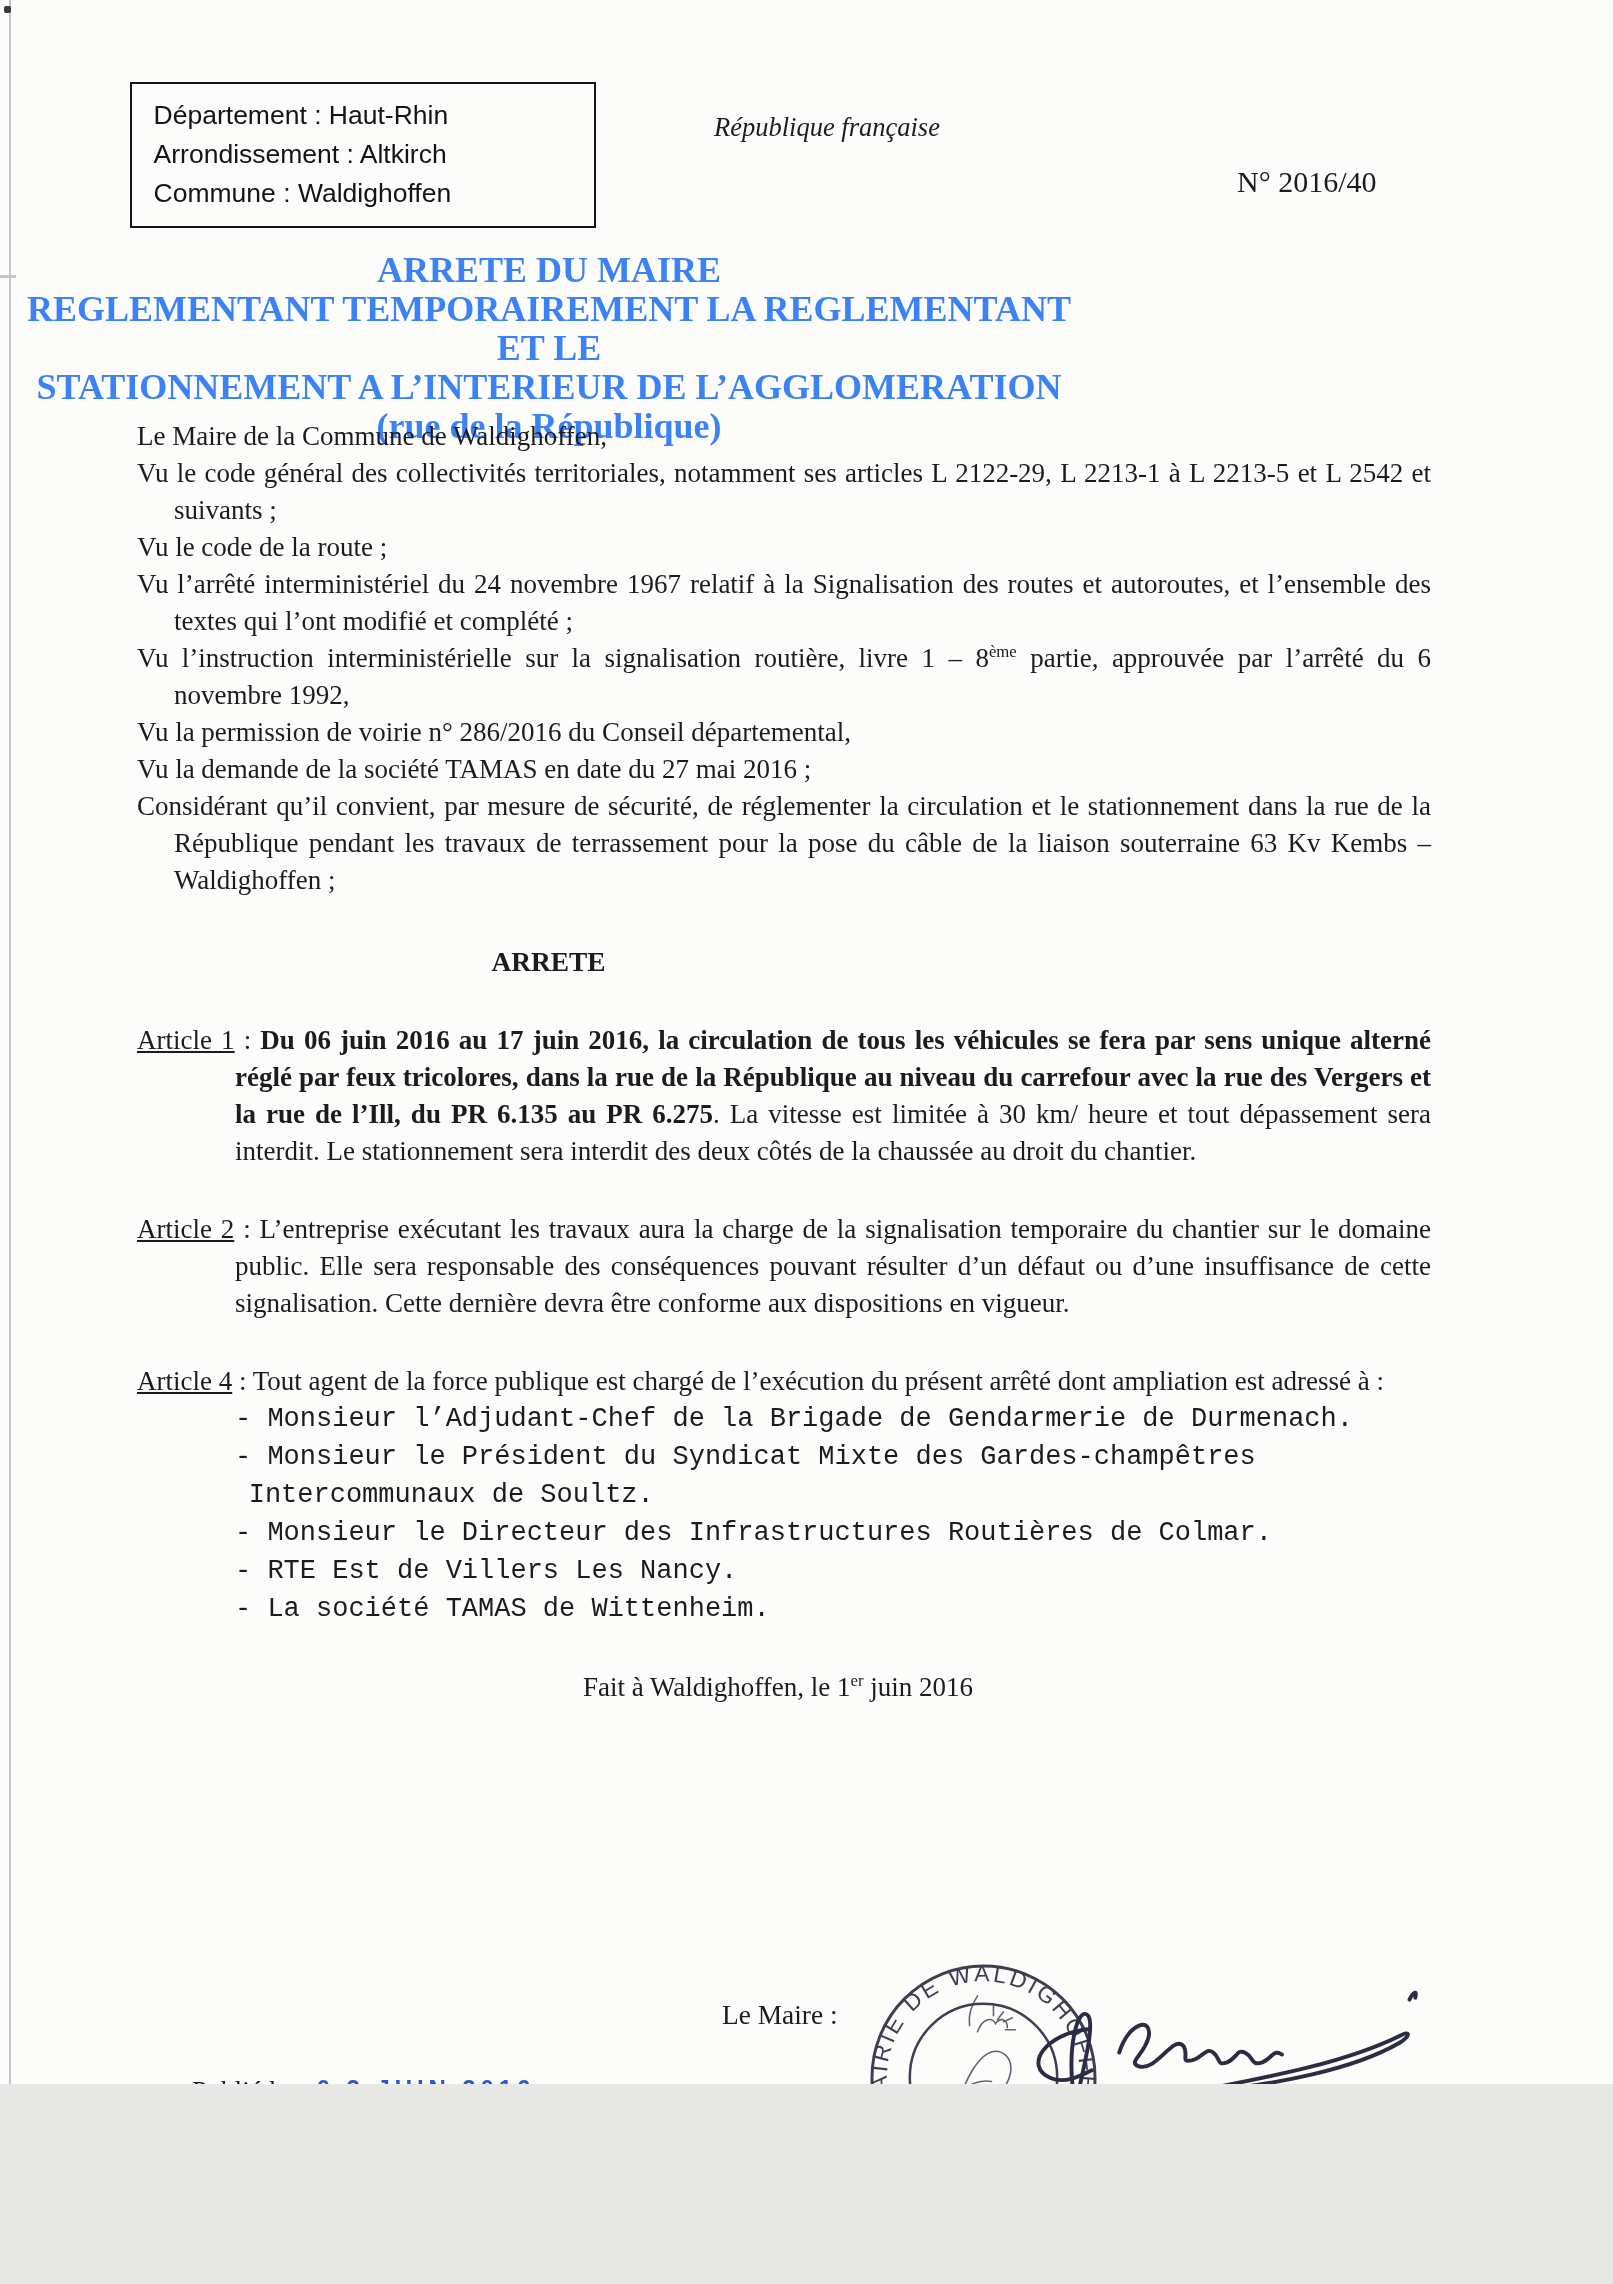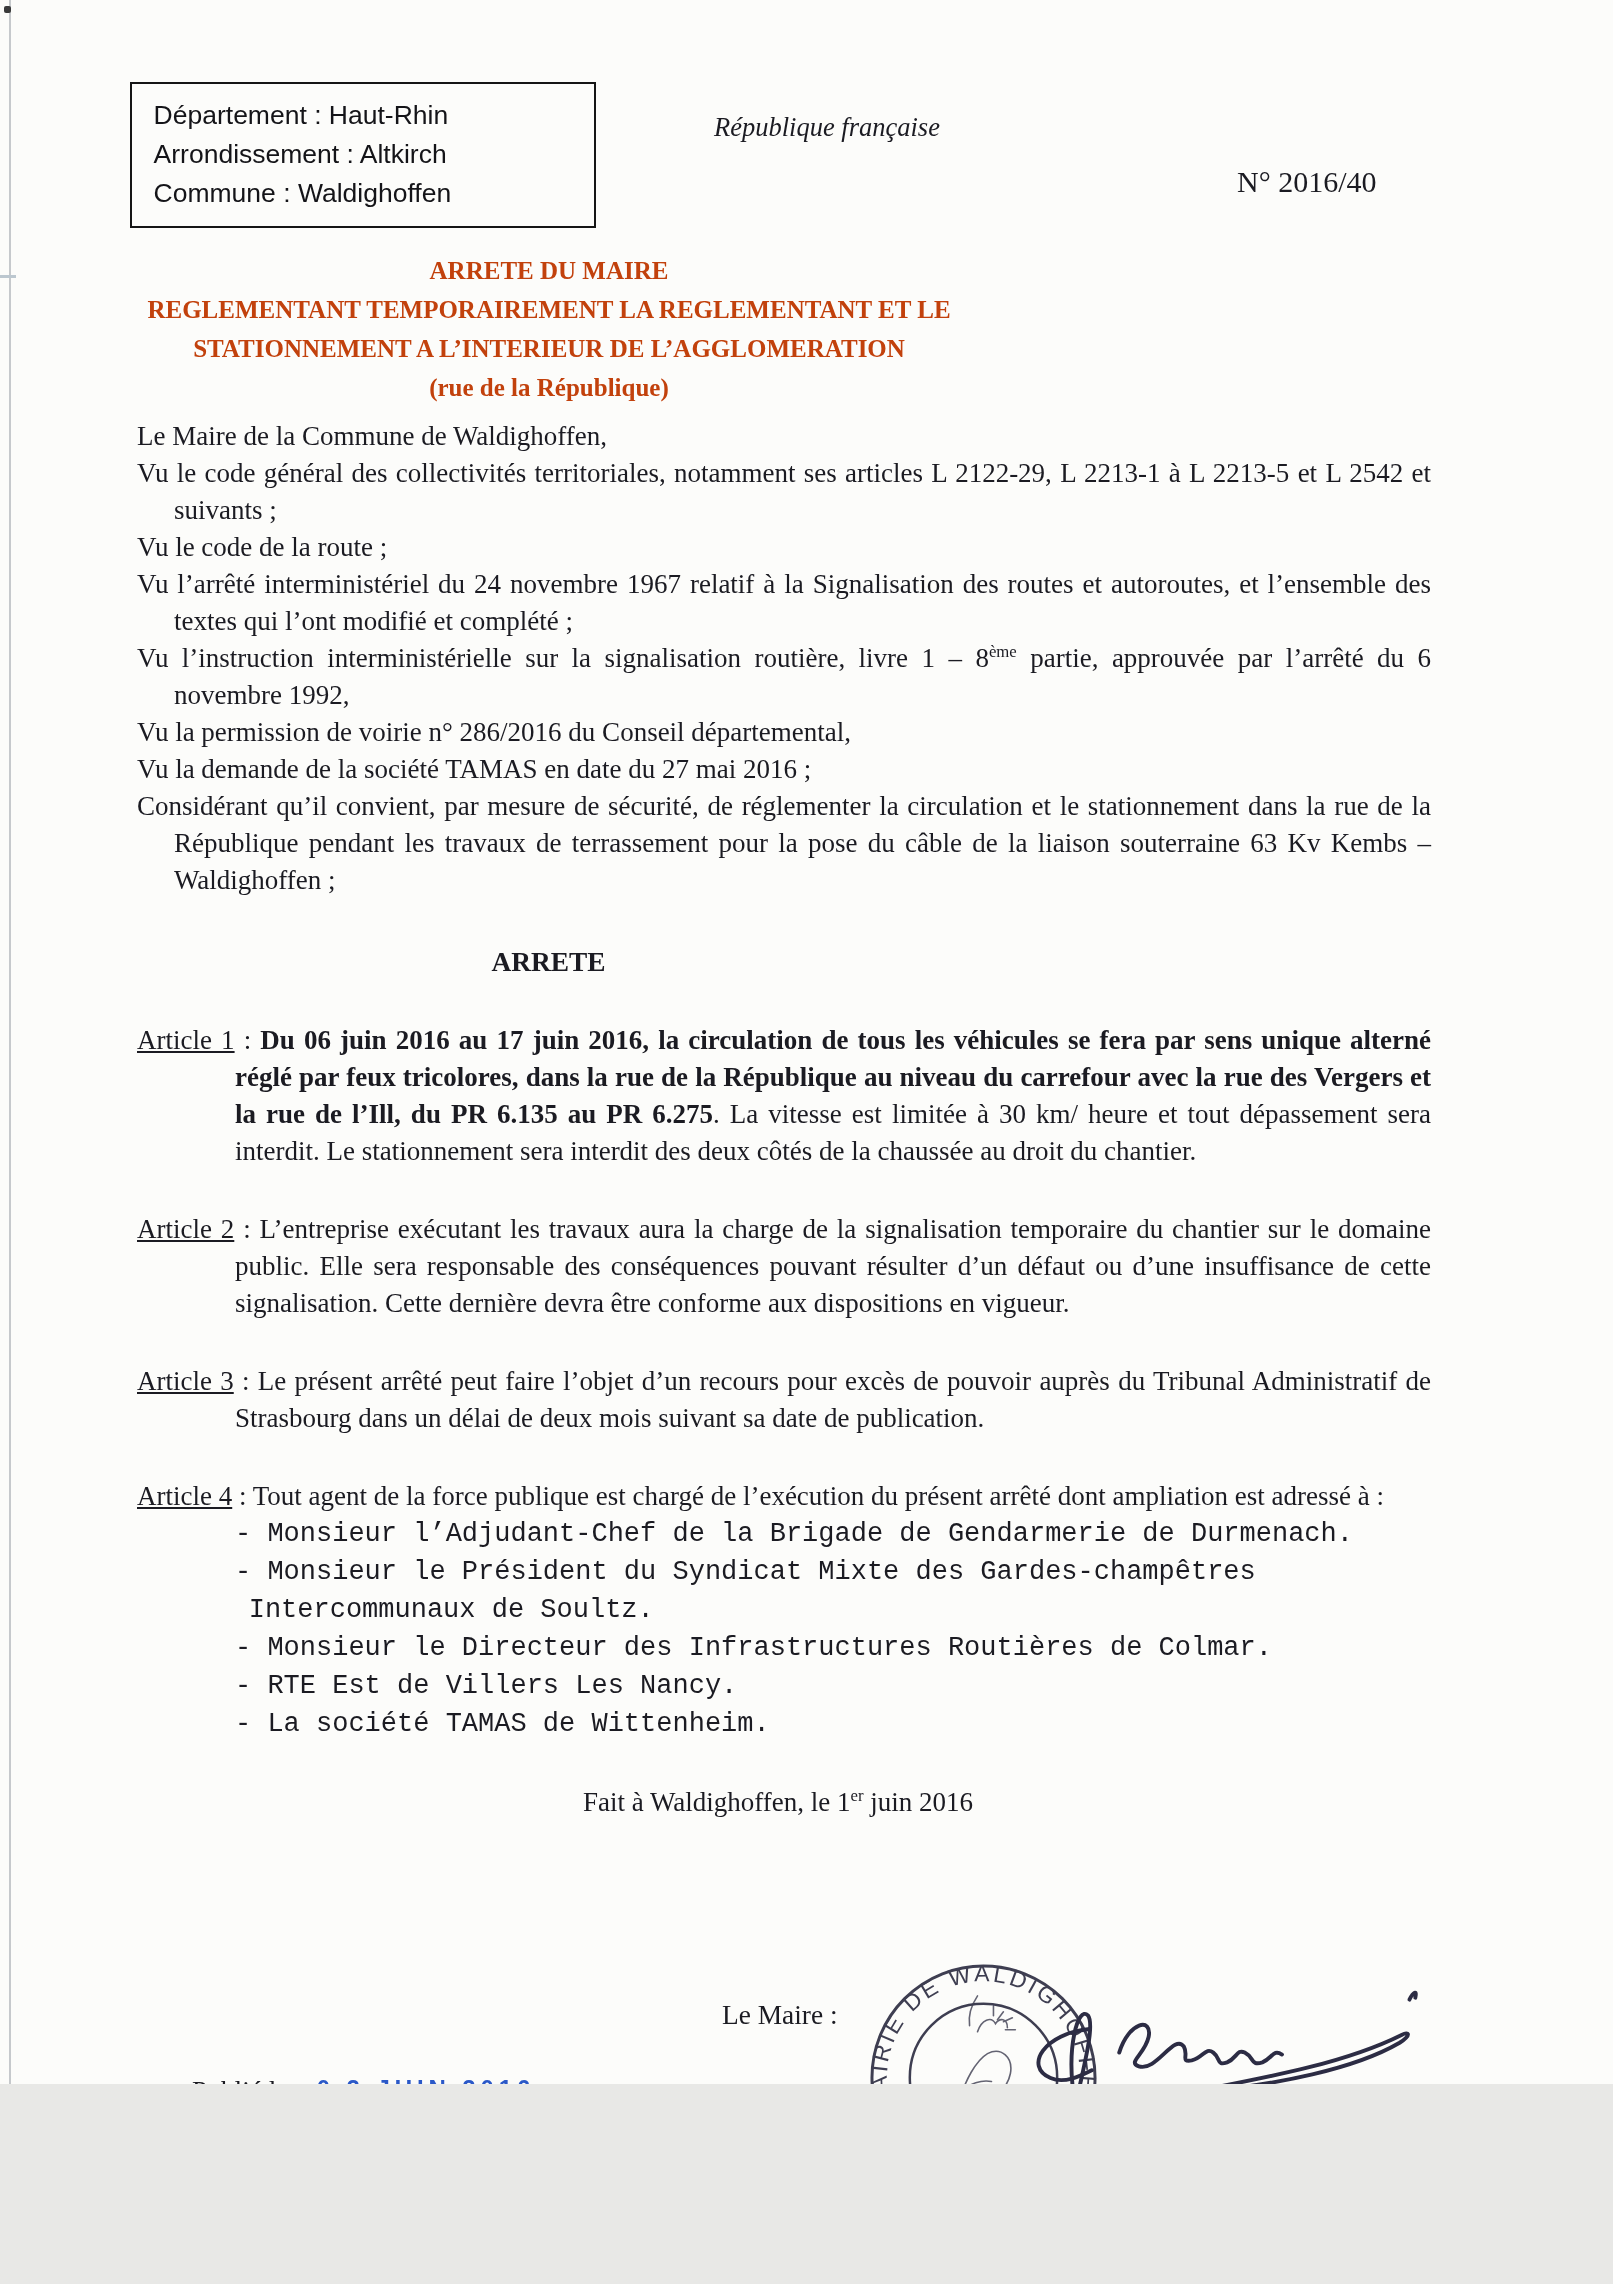--- a/index.html
+++ b/index.html
@@ -14,21 +14,21 @@
 
   .hdr-box{
     position:absolute;left:130px;top:82px;width:421px;
     border:2.9px solid #151515;padding:11.8px 19.6px 13.7px 21.6px;
     font-family:"Liberation Sans",sans-serif;font-size:26.5px;line-height:39px;color:#141418;
   }
   .republique{position:absolute;left:714px;top:112px;font-style:italic;font-size:26.5px;}
   .doc-number{position:absolute;left:1237px;top:165px;font-size:30px;}
 
   .title-block{position:absolute;top:251px;left:0;width:1098px;text-align:center;
-    font-weight:bold;font-size:25px;line-height:39px;color:#c2410c;}
+    font-weight:bold;font-size:36px;line-height:39px;color:#3b82f6;}
 
   .body-block{position:absolute;top:418px;left:137px;width:1294px;font-size:27px;line-height:37px;}
   .p-intro{margin:0;}
   .p-hang{margin:0;padding-left:37px;text-indent:-37px;text-align:justify;}
   .arrete-heading{width:823px;text-align:center;font-weight:bold;font-size:27.4px;margin:45px 0 41px 0;}
   .article{margin:0 0 41px 0;padding-left:98px;text-indent:-98px;text-align:justify;}
   .article-label{text-decoration:underline;}
   .a4-list{margin-top:0;}
   .a4-list div{text-indent:0;text-align:left;line-height:38px;font-family:Liberation Mono, monospace;}
   .indent2{padding-left:13.7px;}
@@ -80,21 +80,20 @@
     <p class="p-hang">Vu la permission de voirie n° 286/2016 du Conseil départemental,</p>
     <p class="p-hang">Vu la demande de la société TAMAS en date du 27 mai 2016 ;</p>
     <p class="p-hang">Considérant qu’il convient, par mesure de sécurité, de réglementer la circulation et le stationnement dans la rue de la République pendant les travaux de terrassement pour la pose du câble de la liaison souterraine 63 Kv Kembs – Waldighoffen ;</p>
 
     <div class="arrete-heading">ARRETE</div>
 
     <p class="article"><span class="article-label">Article 1</span><span> : </span><b>Du 06 juin 2016 au 17 juin 2016, la circulation de tous les véhicules se fera par sens unique alterné réglé par feux tricolores, dans la rue de la République au niveau du carrefour avec la rue des Vergers et la rue de l’Ill, du PR 6.135 au PR 6.275</b><span>. La vitesse est limitée à 30 km/ heure et tout dépassement sera interdit. Le stationnement sera interdit des deux côtés de la chaussée au droit du chantier.</span></p>
 
     <p class="article"><span class="article-label">Article 2</span><span> : </span><span>L’entreprise exécutant les travaux aura la charge de la signalisation temporaire du chantier sur le domaine public. Elle sera responsable des conséquences pouvant résulter d’un défaut ou d’une insuffisance de cette signalisation. Cette dernière devra être conforme aux dispositions en vigueur.</span></p>
 
-    <p class="article"><span class="article-label">Article 3</span><span> : </span><span>Le présent arrêté peut faire l’objet d’un recours pour excès de pouvoir auprès du Tribunal Administratif de Strasbourg dans un délai de deux mois suivant sa date de publication.</span></p>
 
     <div class="article"><span class="article-label">Article 4</span><span> : </span><span>Tout agent de la force publique est chargé de l’exécution du présent arrêté dont ampliation est adressé à :</span>
       <div class="a4-list">
         <div>- Monsieur l’Adjudant-Chef de la Brigade de Gendarmerie de Durmenach.</div>
         <div>- Monsieur le Président du Syndicat Mixte des Gardes-champêtres</div>
         <div class="indent2">Intercommunaux de Soultz.</div>
         <div>- Monsieur le Directeur des Infrastructures Routières de Colmar.</div>
         <div>- RTE Est de Villers Les Nancy.</div>
         <div>- La société TAMAS de Wittenheim.</div>
       </div>

